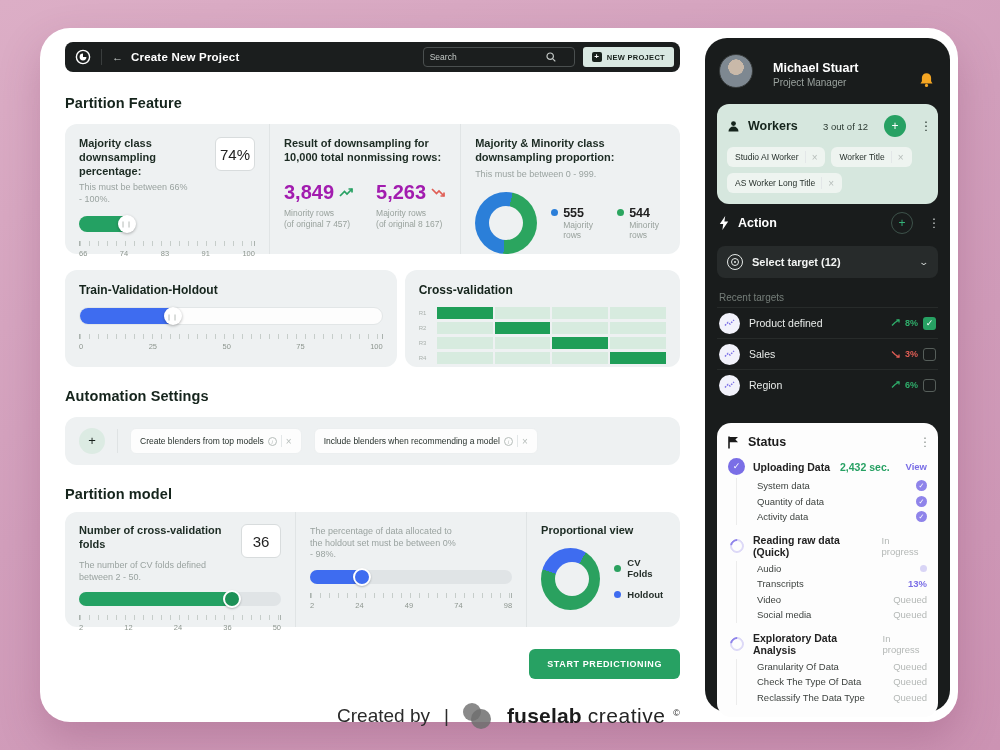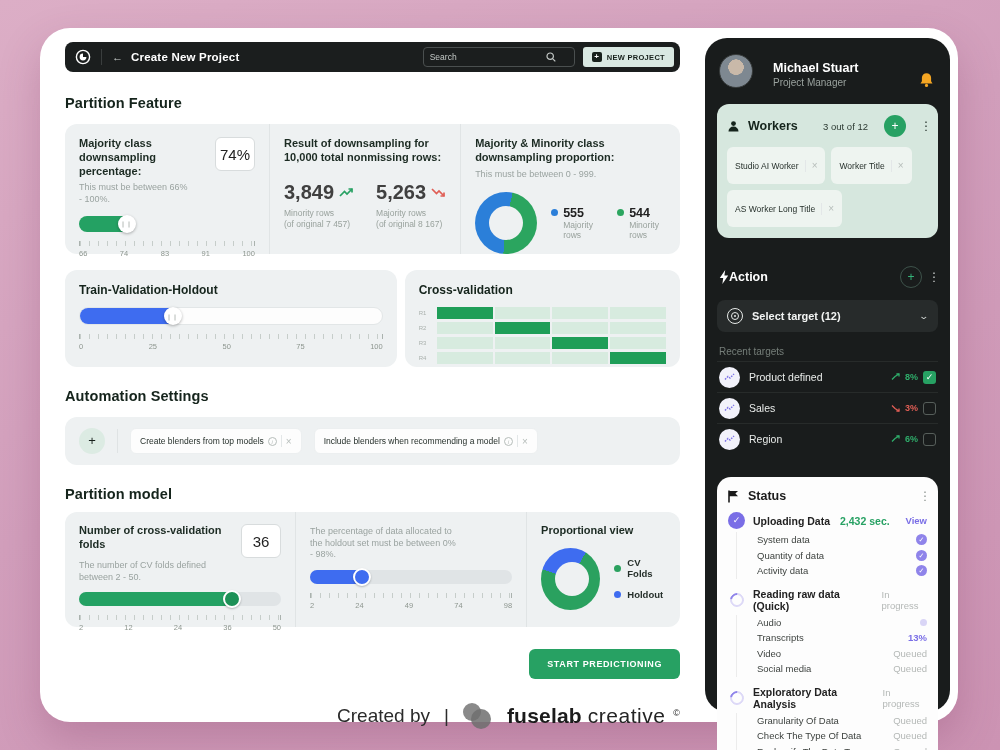--- a/index.html
+++ b/index.html
@@ -57,21 +57,21 @@
   .tvh-track{ margin-top:10px; height:18px; background:#fdfdfd; border:1px solid #e2e6e7; border-radius:9px; }
   .tvh-track .pill-fill{ height:16px; border-radius:8px; }
 
   .ruler{ margin-top:9px; }
   .ruler-ticks{ height:5px;
     background:repeating-linear-gradient(to right,#c6cdca 0 1px,transparent 1px 9px);
     border-left:1px solid #aab2ae; border-right:1px solid #aab2ae; }
   .ruler-labels{ display:flex; justify-content:space-between; font-size:7.5px; color:#8d968f; margin-top:3px; }
 
   .stats{ display:flex; gap:22px; margin-top:16px; }
-  .stat-val{ font-size:20px; font-weight:bold; color:#404040; display:flex; align-items:center; gap:5px; }
+  .stat-val{ font-size:20px; font-weight:bold; color:#a21caf; display:flex; align-items:center; gap:5px; }
   .stat-lab{ font-size:8.5px; color:#99a29d; margin-top:4px; line-height:1.35; }
 
   .donut-wrap{ display:flex; align-items:center; gap:14px; margin-top:12px; }
   .donut{ width:62px; height:62px; border-radius:50%; position:relative; }
   .donut .hole{ position:absolute; left:14px; top:14px; width:34px; height:34px; border-radius:50%; background:#eef1f2; }
   .legend{ display:flex; gap:16px; }
   .leg-item{ display:flex; gap:5px; }
   .leg-dot{ width:7px; height:7px; border-radius:50%; margin-top:3px; flex:0 0 auto; }
   .leg-val{ font-size:12.5px; font-weight:bold; color:#222; }
   .leg-lab{ font-size:8.5px; color:#99a29d; line-height:1.25; }
@@ -142,24 +142,24 @@
   .bell{ margin-left:auto; padding-right:2px; }
 
   .workers{ margin-top:16px; background:#d6e7de; border-radius:12px; padding:11px 10px; color:#15241c; }
   .w-head{ display:flex; align-items:center; gap:8px; }
   .w-title{ font-size:12.5px; font-weight:bold; }
   .w-count{ margin-left:auto; font-size:9.5px; color:#2c3a32; }
   .green-plus{ width:22px; height:22px; border-radius:50%; background:#27a163; border:none; color:#fff;
     font-size:12px; line-height:22px; text-align:center; margin-left:8px; cursor:pointer; }
   .kebab{ font-size:12px; color:#23302a; margin-left:6px; cursor:pointer; width:8px; text-align:center; }
   .w-chips{ display:flex; flex-wrap:wrap; gap:6px; margin-top:10px; }
-  .w-chip{ background:#eef4f0; border-radius:6px; height:37px; display:flex; align-items:center; gap:6px;
+  .w-chip{ background:#eef4f0; border-radius:6px; height:20px; display:flex; align-items:center; gap:6px;
     padding:0 8px; font-size:8.5px; color:#26302b; }
 
-  .act-head{ display:flex; align-items:center; margin-top:28px; padding:0 2px; }
+  .act-head{ display:flex; align-items:center; gap:9px; margin-top:8px; padding:0 2px; }
   .act-title{ font-size:12.5px; font-weight:bold; color:#fff; }
   .ghost-plus{ margin-left:auto; width:22px; height:22px; border-radius:50%; background:transparent;
     border:1px solid #3d524a; color:#35b379; font-size:12px; line-height:20px; text-align:center; cursor:pointer; }
   .kebab.light{ color:#cfd4d2; }
   .select-target{ margin-top:12px; background:#272b2b; border-radius:8px; height:32px; display:flex;
     align-items:center; gap:9px; padding:0 10px; cursor:pointer; }
   .bullseye{ width:16px; height:16px; border:1.5px solid #e6eae8; border-radius:50%; display:flex;
     align-items:center; justify-content:center; }
   .bullseye i{ width:8px; height:8px; border:1.5px solid #e6eae8; border-radius:50%; display:flex;
     align-items:center; justify-content:center; }

